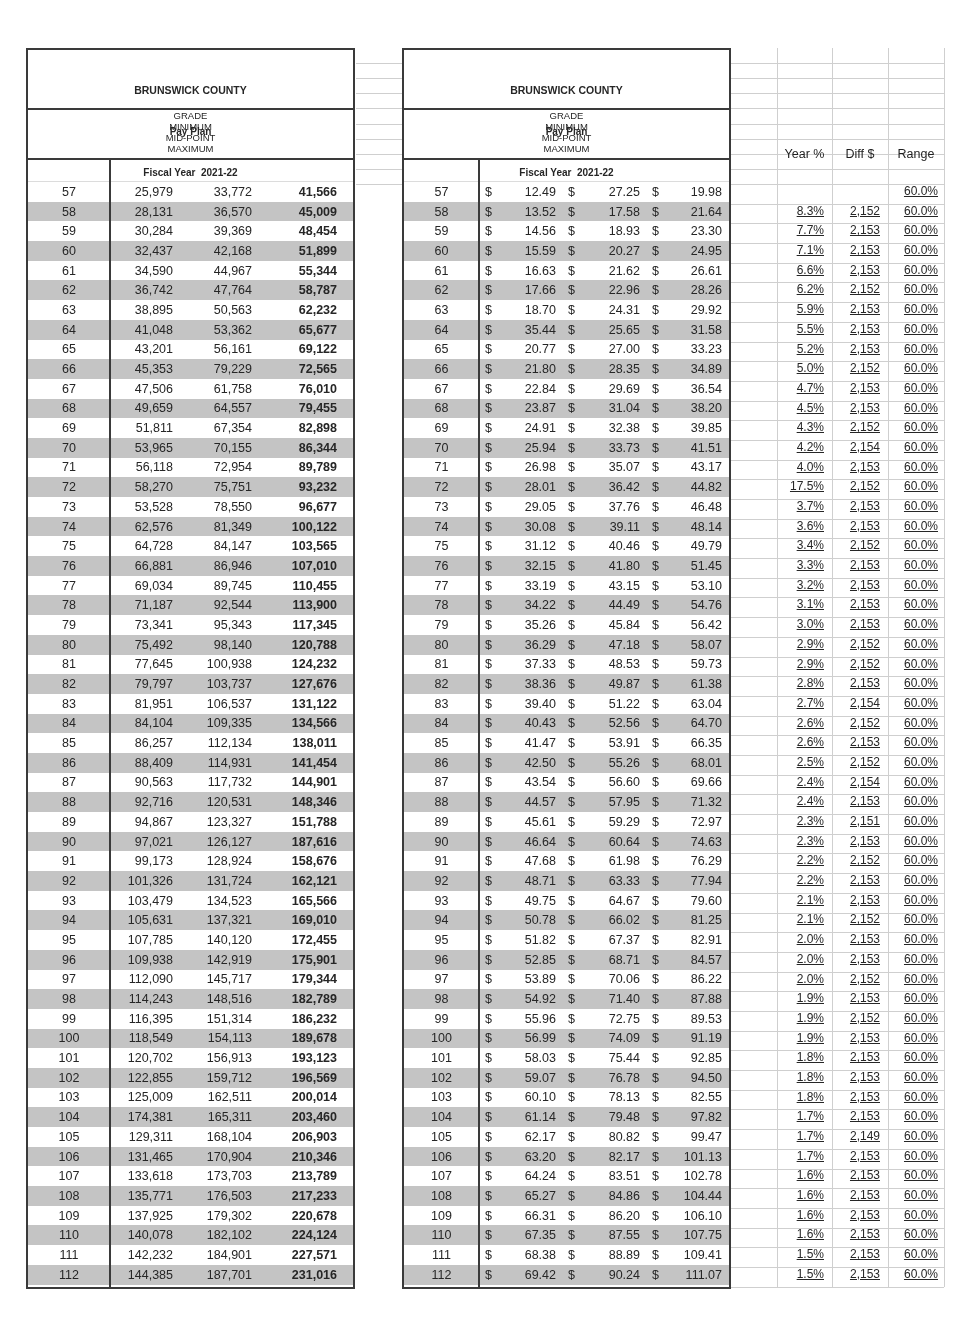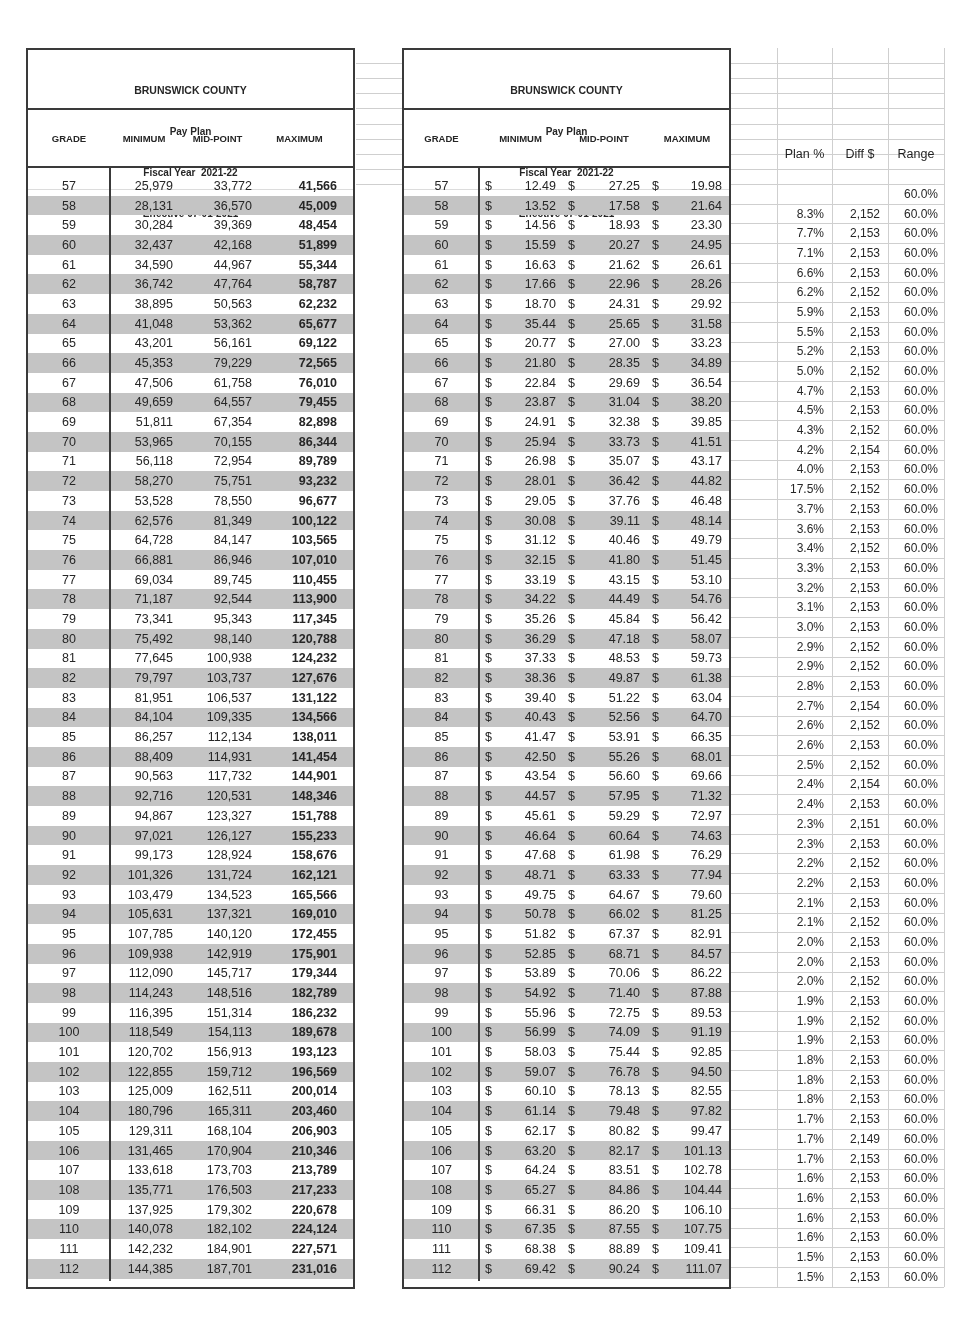--- a/index.html
+++ b/index.html
@@ -25,30 +25,30 @@
   }
   .paytable.left{left:26px;}
   .paytable.right{left:402px;}
   .title-block{
     height:60px;box-sizing:border-box;border-bottom:2px solid var(--border);
     text-align:center;padding-top:6px;white-space:pre;
   }
   .title-line{font-weight:bold;font-size:10px;line-height:13px;}
   .title-line.t1{font-size:10.5px;}
   .colheader{
-    height:58px;box-sizing:border-box;border-bottom:2px solid var(--border);
-    display:flex;align-items:center;font-weight:bold;font-size:9.5px;
+    height:50px;box-sizing:border-box;border-bottom:2px solid var(--border);
+    display:flex;align-items:center;font-weight:normal;font-size:9.5px;flex-direction:column;
   }
   .ch{text-align:center;box-sizing:border-box;}
   .ch-grade{width:82px;}
   .ch-min{width:68px;}  .ch-mid{width:79px;}  .ch-max{width:85px;}
   .ch-grade-r{width:75px;}
   .ch-cur1{width:83px;} .ch-cur2{width:84px;} .ch-cur3{width:82px;}
 
-  .datablock{position:relative;height:1105px;padding-top:8px;}
+  .datablock{position:relative;height:1105px;padding-top:22px;}
   .vsep{position:absolute;top:0;bottom:0;width:2px;background:var(--border);z-index:3;}
   .vsep.l{left:81px;} .vsep.r{left:74px;}
   .faintline{position:absolute;left:0;right:0;top:21px;height:1px;background:#dcdcdc;}
 
   .trow{display:flex;height:19.69px;align-items:center;position:relative;z-index:1;}
   .trow.shaded{background:var(--shade);}
   .cell{box-sizing:border-box;}
   .c-grade{width:82px;text-align:center;}
   .c-grade-r{width:75px;text-align:center;}
   .num{text-align:right;padding-right:5px;}
@@ -57,21 +57,21 @@
   .cur0{width:83px;} .cur1{width:84px;} .cur2{width:82px;}
 
   
   .diff-headers{
     position:absolute;left:777px;top:147px;width:167px;height:16px;display:flex;
     z-index:1;font-size:12.5px;color:#1f1f1f;
   }
   .dh{box-sizing:border-box;text-align:center;}
   .dh-pct{width:55px;} .dh-usd{width:56px;} .dh-range{width:56px;}
   #diff-rows{position:absolute;left:777px;top:184px;width:167px;z-index:1;font-size:12px;}
-  .drow{display:flex;height:19.69px;align-items:center;}
+  .drow{display:flex;height:19.69px;align-items:flex-start;text-decoration:underline;}
   .dc{box-sizing:border-box;text-align:right;}
   .dc-pct{width:55px;padding-right:8px;}
   .dc-usd{width:56px;padding-right:8px;}
   .dc-range{width:56px;padding-right:6px;}
 </style>
 </head>
 <body>
 
 <div class="page">
   <div id="grid">
@@ -357,21 +357,21 @@
         <div class="trow">
           <div class="cell c-grade">89</div>
           <div class="cell num lc-min">94,867</div>
           <div class="cell num lc-mid">123,327</div>
           <div class="cell num lc-max">151,788</div>
         </div>
         <div class="trow shaded">
           <div class="cell c-grade">90</div>
           <div class="cell num lc-min">97,021</div>
           <div class="cell num lc-mid">126,127</div>
-          <div class="cell num lc-max">155,233</div>
+          <div class="cell num lc-max">187,616</div>
         </div>
         <div class="trow">
           <div class="cell c-grade">91</div>
           <div class="cell num lc-min">99,173</div>
           <div class="cell num lc-mid">128,924</div>
           <div class="cell num lc-max">158,676</div>
         </div>
         <div class="trow shaded">
           <div class="cell c-grade">92</div>
           <div class="cell num lc-min">101,326</div>
@@ -439,21 +439,21 @@
           <div class="cell num lc-max">196,569</div>
         </div>
         <div class="trow">
           <div class="cell c-grade">103</div>
           <div class="cell num lc-min">125,009</div>
           <div class="cell num lc-mid">162,511</div>
           <div class="cell num lc-max">200,014</div>
         </div>
         <div class="trow shaded">
           <div class="cell c-grade">104</div>
-          <div class="cell num lc-min">180,796</div>
+          <div class="cell num lc-min">174,381</div>
           <div class="cell num lc-mid">165,311</div>
           <div class="cell num lc-max">203,460</div>
         </div>
         <div class="trow">
           <div class="cell c-grade">105</div>
           <div class="cell num lc-min">129,311</div>
           <div class="cell num lc-mid">168,104</div>
           <div class="cell num lc-max">206,903</div>
         </div>
         <div class="trow shaded">
@@ -1354,21 +1354,21 @@
           </div>
           <div class="cell cur cur2">
             <div class="dollar">$</div>
             <div class="amt">111.07</div>
           </div>
         </div>
       </div>
   </section>
 
   <div class="diff-headers">
-    <div class="dh dh-pct">Plan %</div>
+    <div class="dh dh-pct">Year %</div>
     <div class="dh dh-usd">Diff $</div>
     <div class="dh dh-range">Range</div>
   </div>
   <div id="diff-rows">
       <div class="drow">
         <div class="dc dc-pct"></div>
         <div class="dc dc-usd"></div>
         <div class="dc dc-range">60.0%</div>
       </div>
       <div class="drow">

